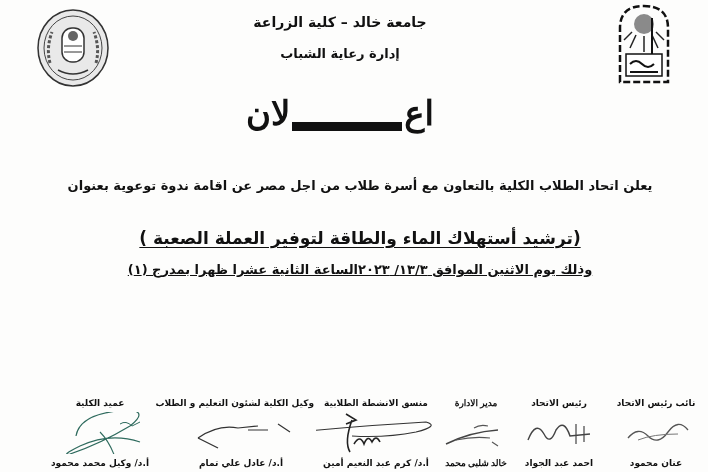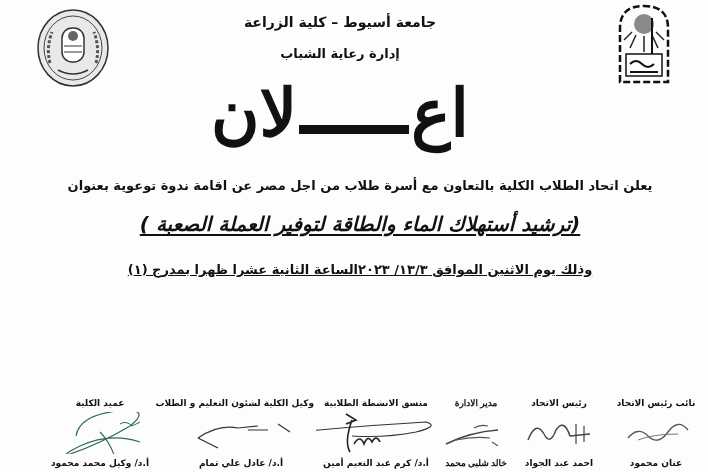--- a/index.html
+++ b/index.html
@@ -42,42 +42,42 @@
     }
     .header-line2 {
       left: 200px; width: 280px; top: 46px;
       text-align: center;
       font-size: 13px; font-weight: bold;
     }
     .title {
       left: 180px; width: 320px; top: 78px;
       text-align: center;
       font-family: "DejaVu Serif", serif;
-      font-size: 66px; font-weight: bold;
+      font-size: 34px; font-weight: bold;
       letter-spacing: 2px;
       line-height: 70px;
     }
     .title .tatweel {
       display: inline-block;
       width: 110px; height: 9px;
       background: #111;
       vertical-align: middle;
       margin: 0 2px;
       position: relative; top: 10px;
     }
 
     
     .body-line {
       left: 60px; width: 600px;
       text-align: center;
       font-size: 13px; font-weight: bold;
       white-space: nowrap;
     }
     .line1 { top: 178px; }
-    .line2 { top: 212px; font-size: 20px; font-style: italic; }
+    .line2 { top: 228px; font-size: 17px; }
     .line3 { top: 262px; text-decoration: underline; }
     .line4 { top: 308px; }
     .u { text-decoration: underline; text-underline-offset: 3px; }
 
     
     .sig-col {
       top: 398px;
       height: 74px;
       text-align: center;
       font-size: 9px; font-weight: bold;
@@ -117,21 +117,21 @@
         <line x1="18" y1="30" x2="10" y2="38"></line>
         <line x1="42" y1="30" x2="50" y2="38"></line>
       </g>
       <line x1="38" y1="16" x2="38" y2="62" stroke="#111" stroke-width="2"></line>
       <rect x="12" y="52" width="36" height="22" fill="#fff" stroke="#111" stroke-width="1.5"></rect>
       <path d="M16 62 Q22 56 28 62 T40 62" stroke="#111" stroke-width="2" fill="none"></path>
       <path d="M16 70 L44 70" stroke="#111" stroke-width="2"></path>
     </svg>
   </div>
 
-  <div class="abs header-line1 rtl">جامعة أسيوط – كلية الزراعة</div>
+  <div class="abs header-line1 rtl">جامعة خالد – كلية الزراعة</div>
   <div class="abs header-line2 rtl">إدارة رعاية الشباب</div>
 
   <div class="abs title rtl">
     <span>اع</span><span class="tatweel"></span><span>لان</span>
   </div>
 
   <div class="abs body-line line1 rtl">يعلن اتحاد الطلاب الكلية بالتعاون مع أسرة طلاب من اجل مصر عن اقامة ندوة توعوية بعنوان</div>
   <div class="abs body-line line2 rtl u">(ترشيد أستهلاك الماء والطاقة لتوفير العملة الصعبة )</div>
   <div class="abs body-line line3 rtl">وذلك يوم الاثنين الموافق ١٣/٣/ ٢٠٢٣الساعة الثانية عشرا ظهرا بمدرج (١)</div>
 

